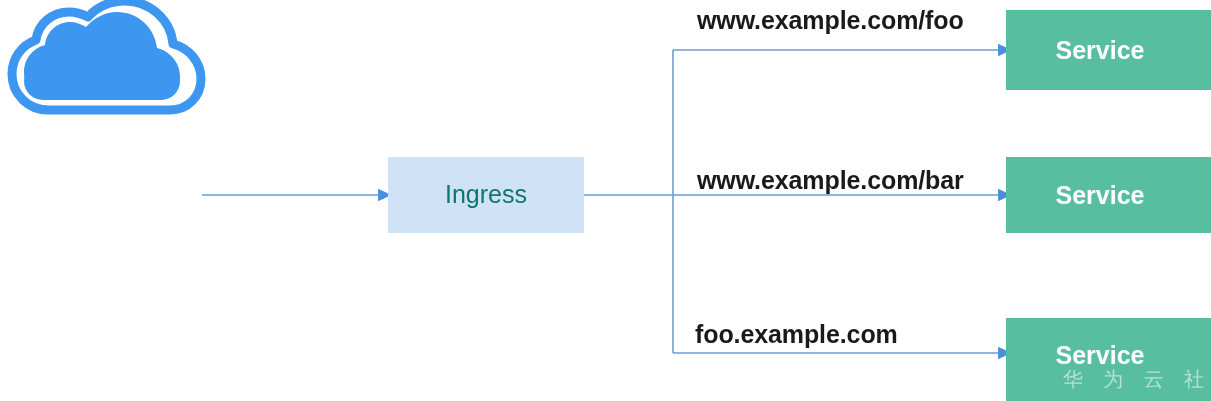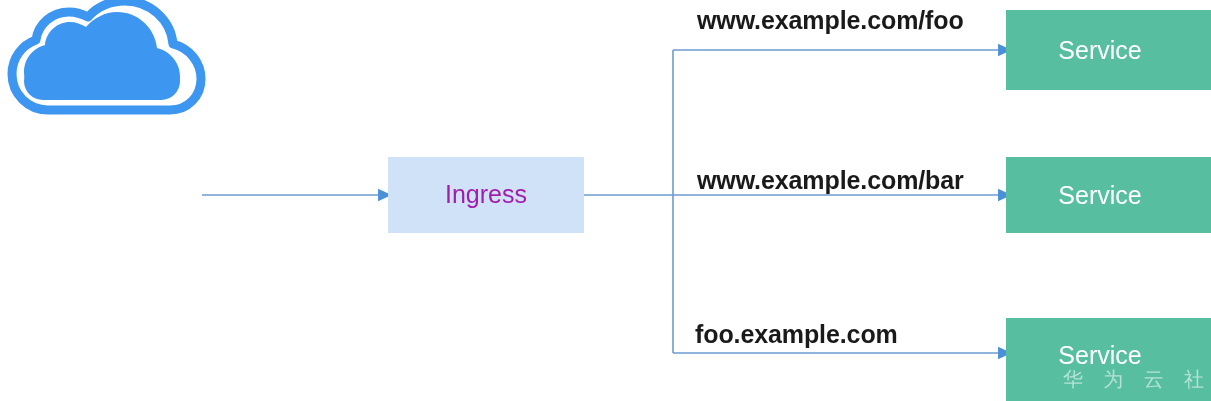--- a/index.html
+++ b/index.html
@@ -45,32 +45,32 @@
     font-size: 27px;
     font-weight: 400;
     letter-spacing: 0.2px;
   }
 
   .ingress-label {
     left: 388px;
     top: 176px;
     width: 196px;
     height: 36px;
-    color: #a21caf;
+    color: #0f766e;
     font-size: 25px;
     font-weight: 400;
   }
 
   .service-label {
     left: 1006px;
     width: 188px;
     height: 34px;
     color: #ffffff;
     font-size: 25px;
-    font-weight: 400;
+    font-weight: 700;
   }
   .service-label.s1 { top: 33px; }
   .service-label.s2 { top: 178px; }
   .service-label.s3 { top: 338px; }
 
   .route-label {
     position: absolute;
     white-space: nowrap;
     color: #1a1a1a;
     font-size: 25px;

